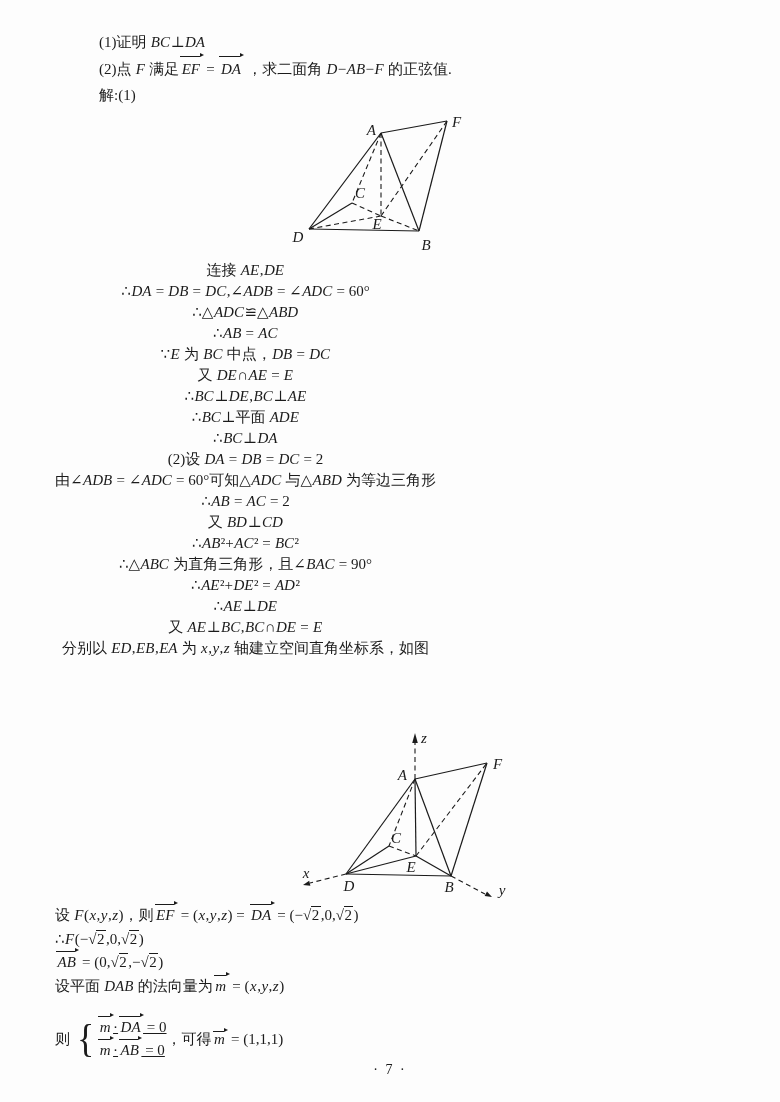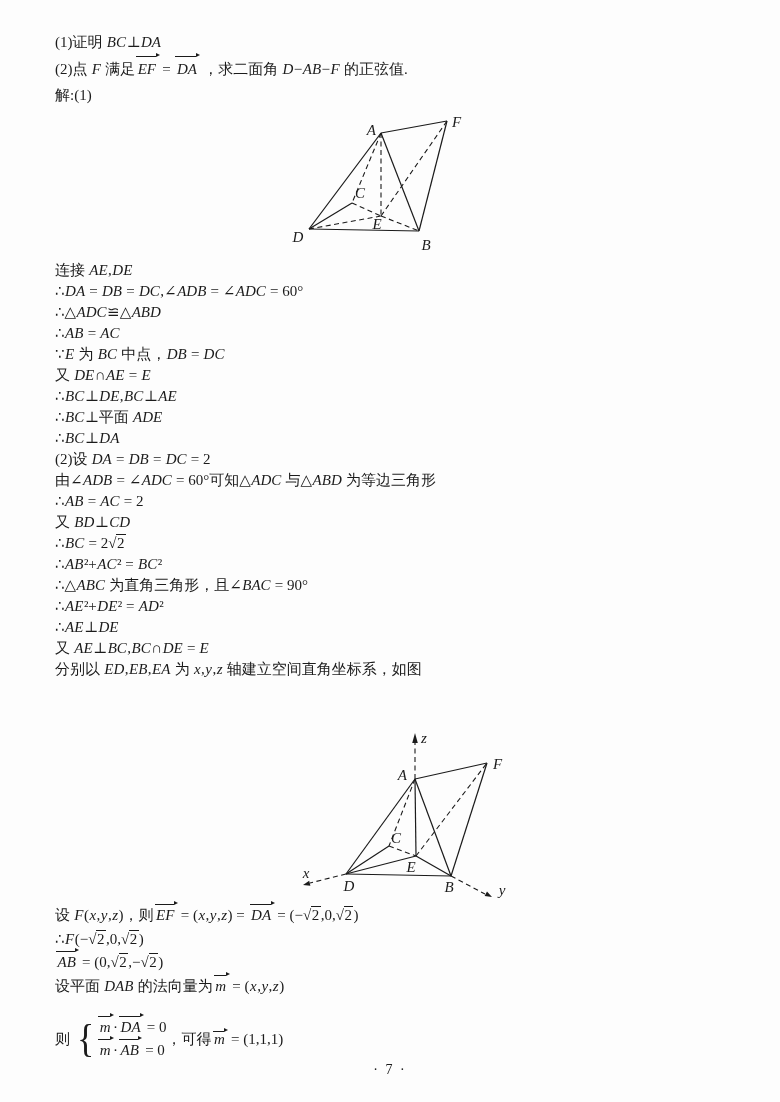--- a/index.html
+++ b/index.html
@@ -3,38 +3,38 @@
 <meta charset="utf-8">
 <style>
   html,body{margin:0;padding:0;}
   body{
     width:780px;height:1102px;position:relative;
     background:#fdfdfd;color:#1b1b1b;
     font-family:"Liberation Serif","DejaVu Serif","DejaVu Sans",serif;
     font-size:15px;overflow:hidden;
   }
   .abs{position:absolute;}
-  .line{height:21px;line-height:21px;white-space:nowrap;}
-  .pline{height:26.5px;line-height:26.5px;white-space:nowrap;}
+  .line{height:21px;line-height:21px;white-space:nowrap;text-align:center;}
+  .pline{height:26.5px;line-height:26.5px;white-space:nowrap;margin-left:44px;}
   .line2{height:23.5px;line-height:23.5px;white-space:nowrap;}
   i{font-family:"Liberation Serif","DejaVu Serif",serif;font-style:italic;padding:0 .5px;}
   
   .vec{position:relative;display:inline-block;padding:0 2px 0 1px;margin-left:1px;}
   .vec::before{content:"";position:absolute;top:0;left:0;right:3px;border-top:1.2px solid #1b1b1b;}
   .vec::after{content:"";position:absolute;top:-2.6px;right:-1px;width:0;height:0;
     border-top:2.6px solid transparent;border-bottom:2.6px solid transparent;border-left:4.2px solid #1b1b1b;}
   
   .sqrt{white-space:nowrap;}
   .rad{border-top:1.2px solid #1b1b1b;padding:0 1.5px 0 .5px;}
   
   .sysline{display:flex;align-items:center;white-space:nowrap;}
   .brace{font-size:40px;font-weight:400;line-height:46px;margin:0 2px 0 6px;
     font-family:"Liberation Serif","DejaVu Serif",serif;transform:scaleX(.9);}
   .sys-rows{display:flex;flex-direction:column;}
-  .sys-row{height:23px;line-height:23px;}
+  .sys-row{height:23px;line-height:23px;text-decoration:underline;}
   svg text{font-family:"Liberation Serif","DejaVu Serif",serif;font-style:italic;
     font-size:15px;fill:#1b1b1b;}
   .pageno{width:780px;text-align:center;font-size:14px;letter-spacing:2px;}
 </style>
 </head>
 <body>
 
 <div class="abs" style="left:55px;top:29px;">
   <div class="pline">(1)证明 <i>BC</i>⊥<i>DA</i></div>
   <div class="pline">(2)点 <i>F</i> 满足<span class="vec"><i>EF</i></span> = <span class="vec"><i>DA</i></span> ，求二面角 <i>D</i>−<i>AB</i>−<i>F</i> 的正弦值.</div>
@@ -75,21 +75,20 @@
   <div class="line">∴<i>AB</i> = <i>AC</i></div>
   <div class="line">∵<i>E</i> 为 <i>BC</i> 中点，<i>DB</i> = <i>DC</i></div>
   <div class="line">又 <i>DE</i>∩<i>AE</i> = <i>E</i></div>
   <div class="line">∴<i>BC</i>⊥<i>DE</i>,<i>BC</i>⊥<i>AE</i></div>
   <div class="line">∴<i>BC</i>⊥平面 <i>ADE</i></div>
   <div class="line">∴<i>BC</i>⊥<i>DA</i></div>
   <div class="line">(2)设 <i>DA</i> = <i>DB</i> = <i>DC</i> = 2</div>
   <div class="line">由∠<i>ADB</i> = ∠<i>ADC</i> = 60°可知△<i>ADC</i> 与△<i>ABD</i> 为等边三角形</div>
   <div class="line">∴<i>AB</i> = <i>AC</i> = 2</div>
   <div class="line">又 <i>BD</i>⊥<i>CD</i></div>
-  <div class="line">∴<i>BC</i> = 2<span class="sqrt">√<span class="rad">2</span></span></div>
   <div class="line">∴<i>AB</i>²+<i>AC</i>² = <i>BC</i>²</div>
   <div class="line">∴△<i>ABC</i> 为直角三角形，且∠<i>BAC</i> = 90°</div>
   <div class="line">∴<i>AE</i>²+<i>DE</i>² = <i>AD</i>²</div>
   <div class="line">∴<i>AE</i>⊥<i>DE</i></div>
   <div class="line">又 <i>AE</i>⊥<i>BC</i>,<i>BC</i>∩<i>DE</i> = <i>E</i></div>
   <div class="line">分别以 <i>ED</i>,<i>EB</i>,<i>EA</i> 为 <i>x</i>,<i>y</i>,<i>z</i> 轴建立空间直角坐标系，如图</div>
 </div>
 
 <svg class="abs" style="left:290px;top:722px;" width="220" height="180" viewBox="0 0 220 180">
   <g stroke="#1b1b1b" stroke-width="1.2" fill="none">

